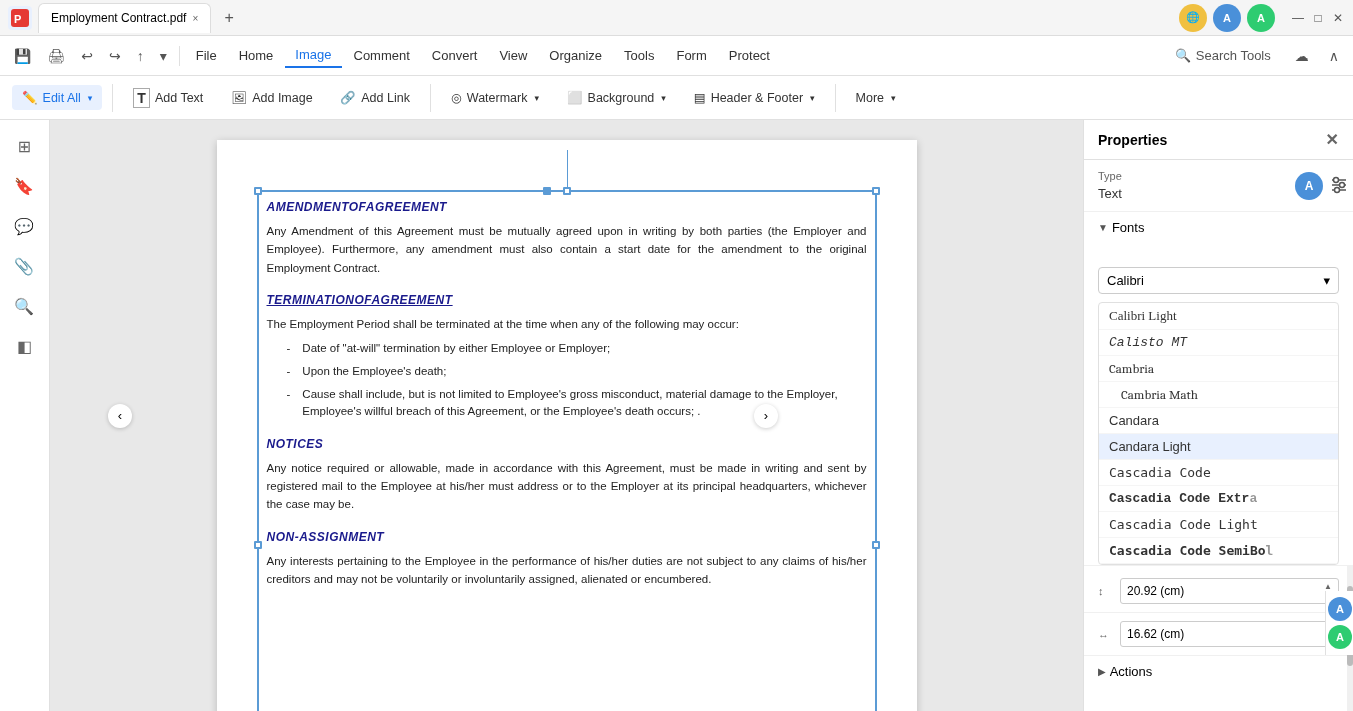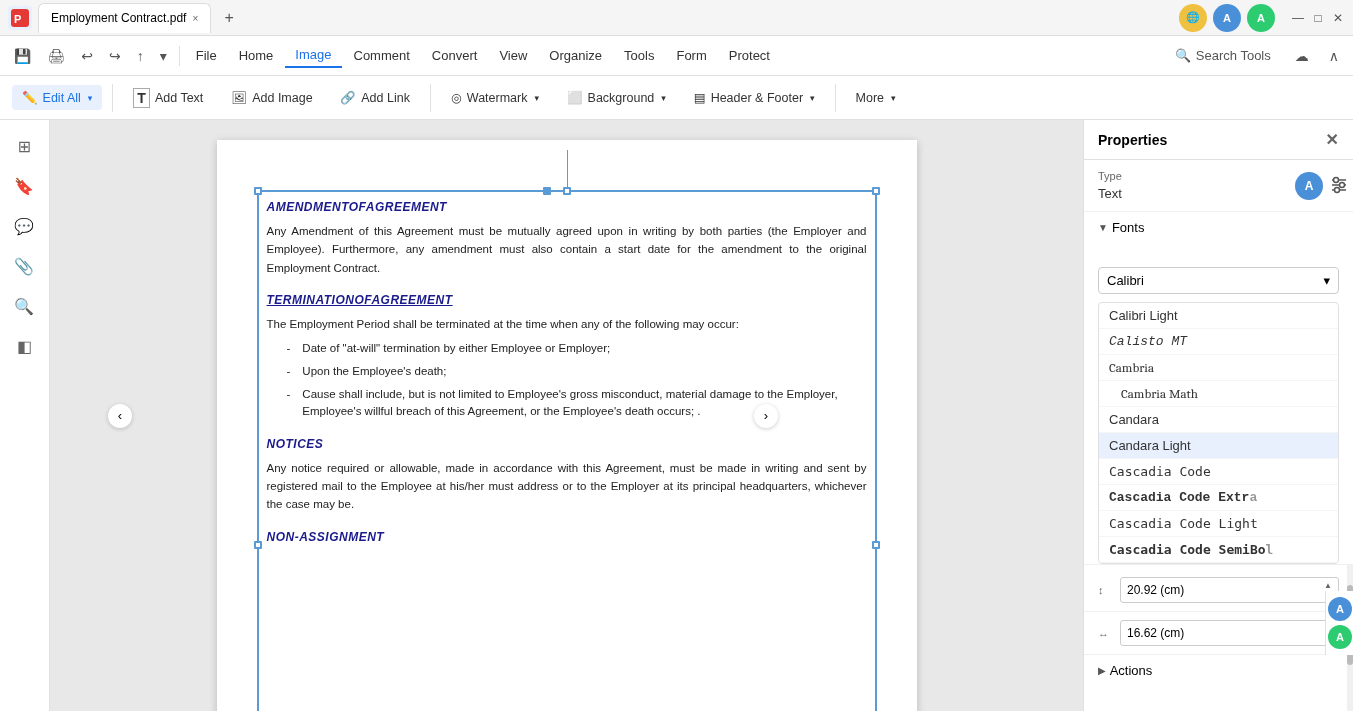--- a/index.html
+++ b/index.html
@@ -307,20 +307,21 @@
         </div>
       </div>
 
       <div class="doc-section">
         <div class="doc-heading">NOTICES</div>
         <div class="doc-text">Any notice required or allowable, made in accordance with this Agreement, must be made in writing and sent by registered mail to the Employee at his/her must address or to the Employer at its principal headquarters, whichever the case may be.</div>
       </div>
 
       <div class="doc-section">
         <div class="doc-heading">NON-ASSIGNMENT</div>
+        <div class="doc-text">Any interests pertaining to the Employee in the performance of his/her duties are not subject to any claims of his/her creditors and may not be voluntarily or involuntarily assigned, alienated or encumbered.</div>
       </div>
 
     </div>
 
     <div style="position:absolute;right:305px;top:50%;transform:translateY(-50%);z-index:5;cursor:pointer;background:white;border-radius:50%;width:24px;height:24px;display:flex;align-items:center;justify-content:center;box-shadow:0 1px 4px rgba(0,0,0,0.2)">›</div>
 
   </div>
 
   <div class="right-panel">
 
@@ -352,21 +353,21 @@
         <span style="color:#555;font-size:10px">▼</span>
         <span style="font-weight:500;font-size:13px">Fonts</span>
       </div>
 
       <div class="font-select">
         <span>Calibri</span>
         <span>▾</span>
       </div>
 
       <div class="font-list">
-        <div class="font-item" style="font-family:Liberation Sans, sans-serif">Calibri Light</div>
+        <div class="font-item" style="font-family:Liberation Serif, serif">Calibri Light</div>
         <div class="font-item" style="font-family:Liberation Mono, monospace;font-style:italic"><em>Calisto MT</em></div>
         <div class="font-item" style="font-family:Cambria,serif">Cambria</div>
         <div class="font-item" style="padding-left:22px;font-family:Cambria,serif">Cambria Math</div>
         <div class="font-item">Candara</div>
         <div class="font-item selected">Candara Light</div>
         <div class="font-item" style="font-family:monospace">Cascadia Code</div>
         <div class="font-item" style="font-family:Liberation Mono, monospace;font-weight:800">Cascadia Code Extr<span style="opacity:0.5">a</span></div>
         <div class="font-item" style="font-family:monospace;font-weight:300">Cascadia Code Light</div>
         <div class="font-item" style="font-family:monospace;font-weight:600">Cascadia Code SemiBo<span style="opacity:0.5">l</span></div>
       </div>

